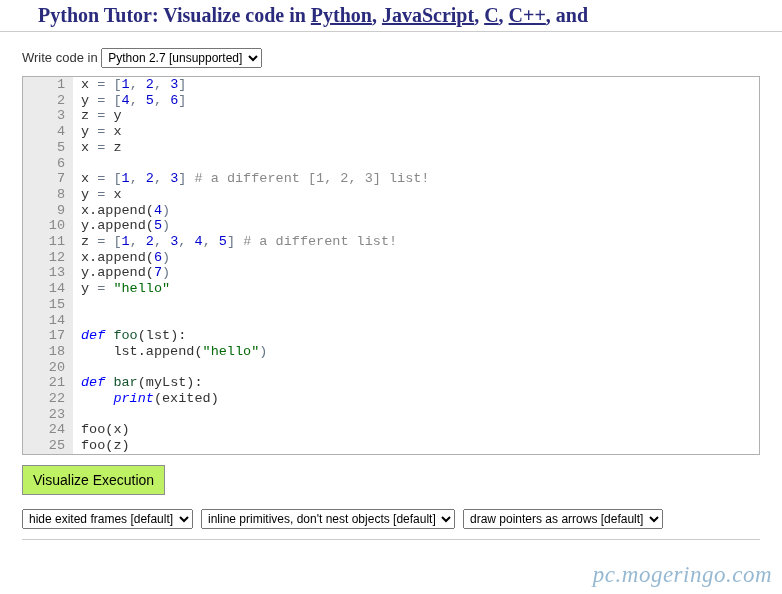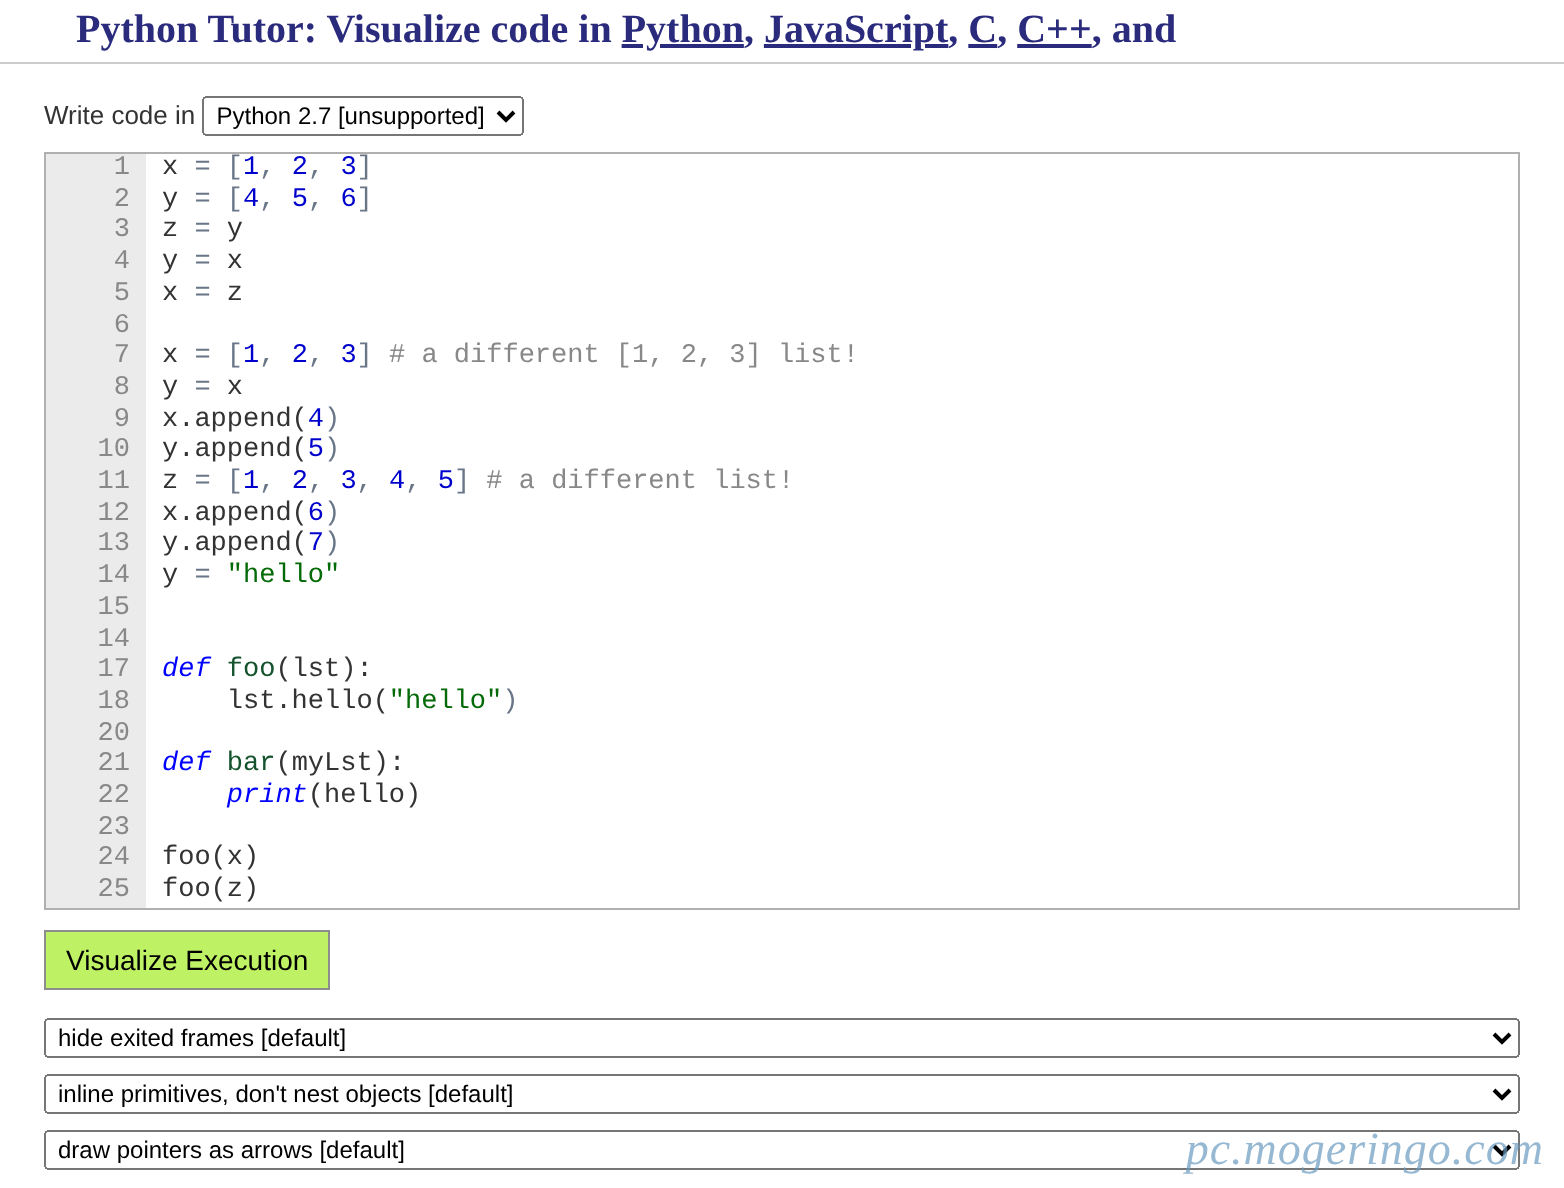--- a/index.html
+++ b/index.html
@@ -77,21 +77,20 @@
     background: #bef264;
     border: 1px solid #8d8d8d;
     cursor: pointer;
     font-family: Arial, sans-serif;
   }
   .opts-row {
     padding: 6px 22px 6px 22px;
     display: flex;
     gap: 8px;
     flex-wrap: nowrap;
-    flex-direction: column;
   }
   .opts-row select {
     font-size: 12px;
     padding: 1px 2px;
   }
   .hr {
     margin: 4px 22px 0 22px;
     border-top: 1px solid #ccc;
   }
   .wm {
@@ -181,33 +180,33 @@
     <div class="line">
       <div class="gutter">14</div>
       <div class="code"></div>
     </div>
     <div class="line">
       <div class="gutter">17</div>
       <div class="code"><span class="tok-kw">def</span><span> </span><span class="tok-def">foo</span><span>(lst):</span></div>
     </div>
     <div class="line">
       <div class="gutter">18</div>
-      <div class="code"><span>    lst.hello(</span><span class="tok-str">"hello"</span><span class="tok-op">)</span></div>
+      <div class="code"><span>    lst.append(</span><span class="tok-str">"hello"</span><span class="tok-op">)</span></div>
     </div>
     <div class="line">
       <div class="gutter">20</div>
       <div class="code"></div>
     </div>
     <div class="line">
       <div class="gutter">21</div>
       <div class="code"><span class="tok-kw">def</span><span> </span><span class="tok-def">bar</span><span>(myLst):</span></div>
     </div>
     <div class="line">
       <div class="gutter">22</div>
-      <div class="code"><span>    </span><span class="tok-kw">print</span><span>(hello)</span></div>
+      <div class="code"><span>    </span><span class="tok-kw">print</span><span>(exited)</span></div>
     </div>
     <div class="line">
       <div class="gutter">23</div>
       <div class="code"></div>
     </div>
     <div class="line">
       <div class="gutter">24</div>
       <div class="code"><span>foo(x)</span></div>
     </div>
     <div class="line">

